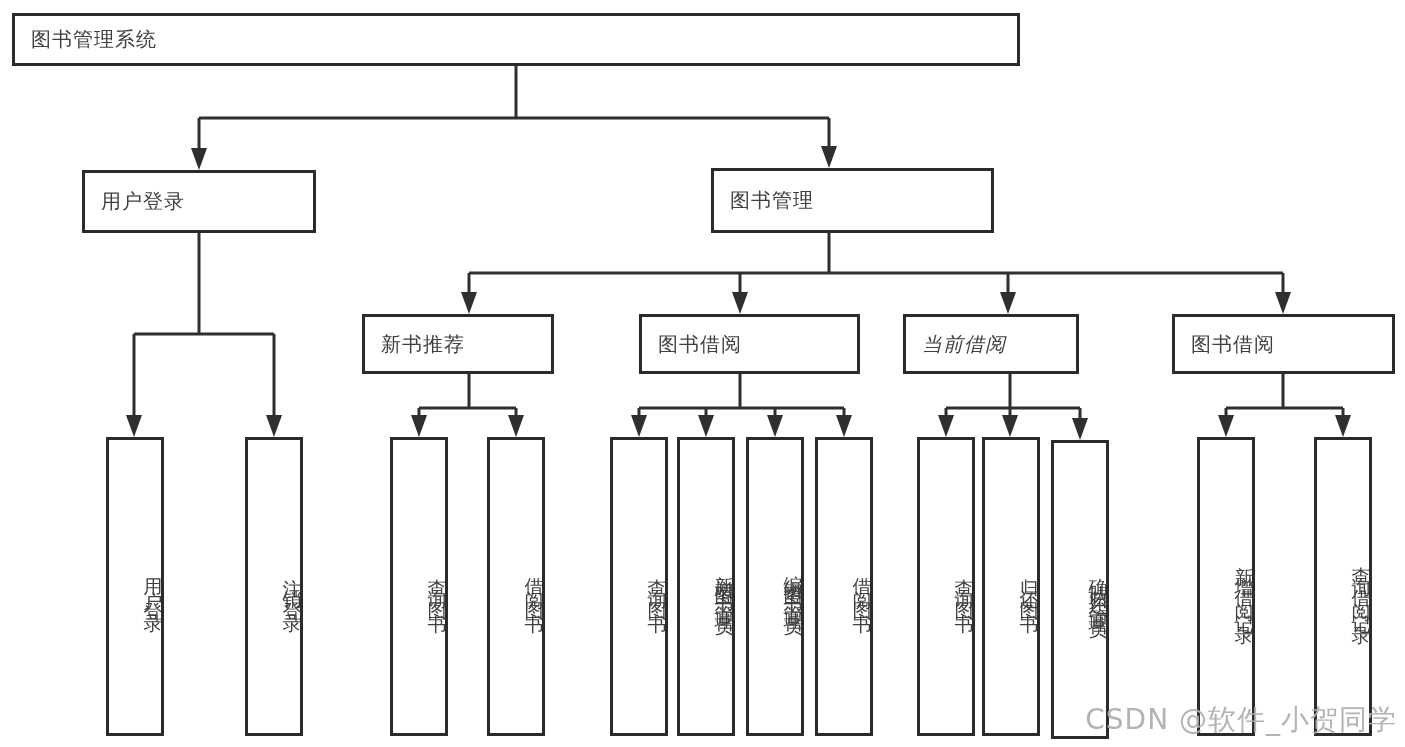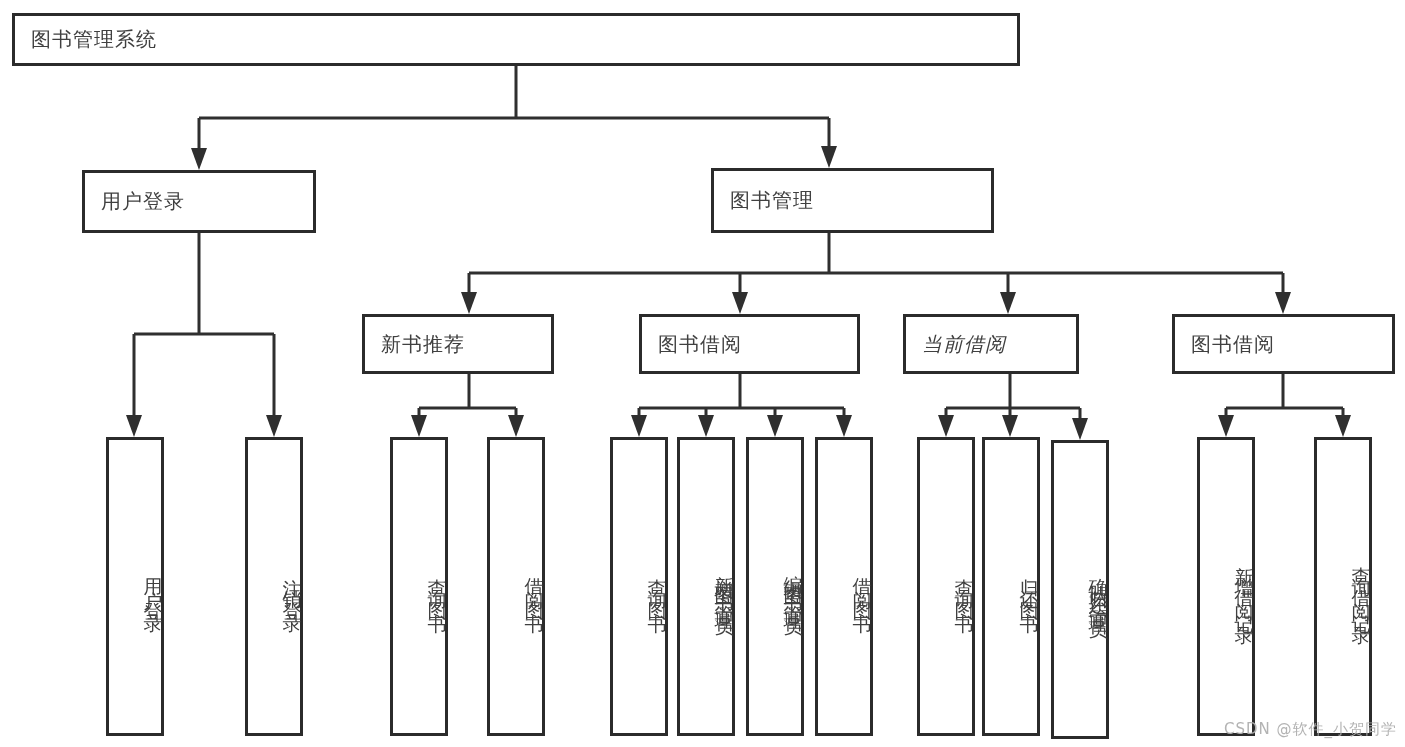--- a/index.html
+++ b/index.html
@@ -52,21 +52,21 @@
   .l-c1{left:917px;}
   .l-c2{left:982px;}
   .l-c3{left:1051px;top:440px;}
   .l-r1{left:1197px;}
   .l-r2{left:1314px;}
   
   .watermark{
     position:absolute;
     right:8px;
     bottom:8px;
-    font-size:15px;
+    font-size:28px;
     color:rgba(175,175,175,0.95);
     letter-spacing:1px;
     z-index:5;
   }
 </style>
 </head>
 <body>
 
 <div id="canvas">
 

